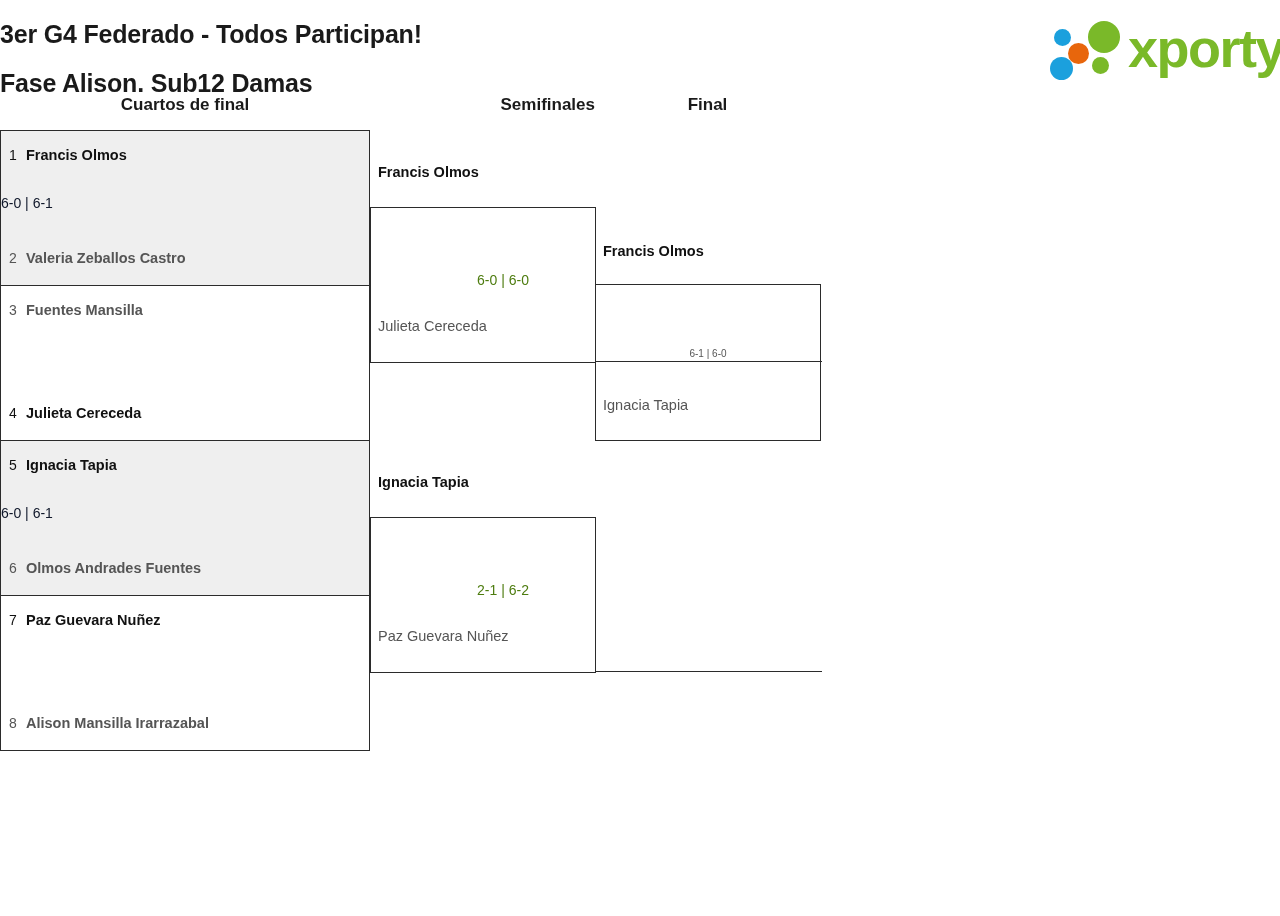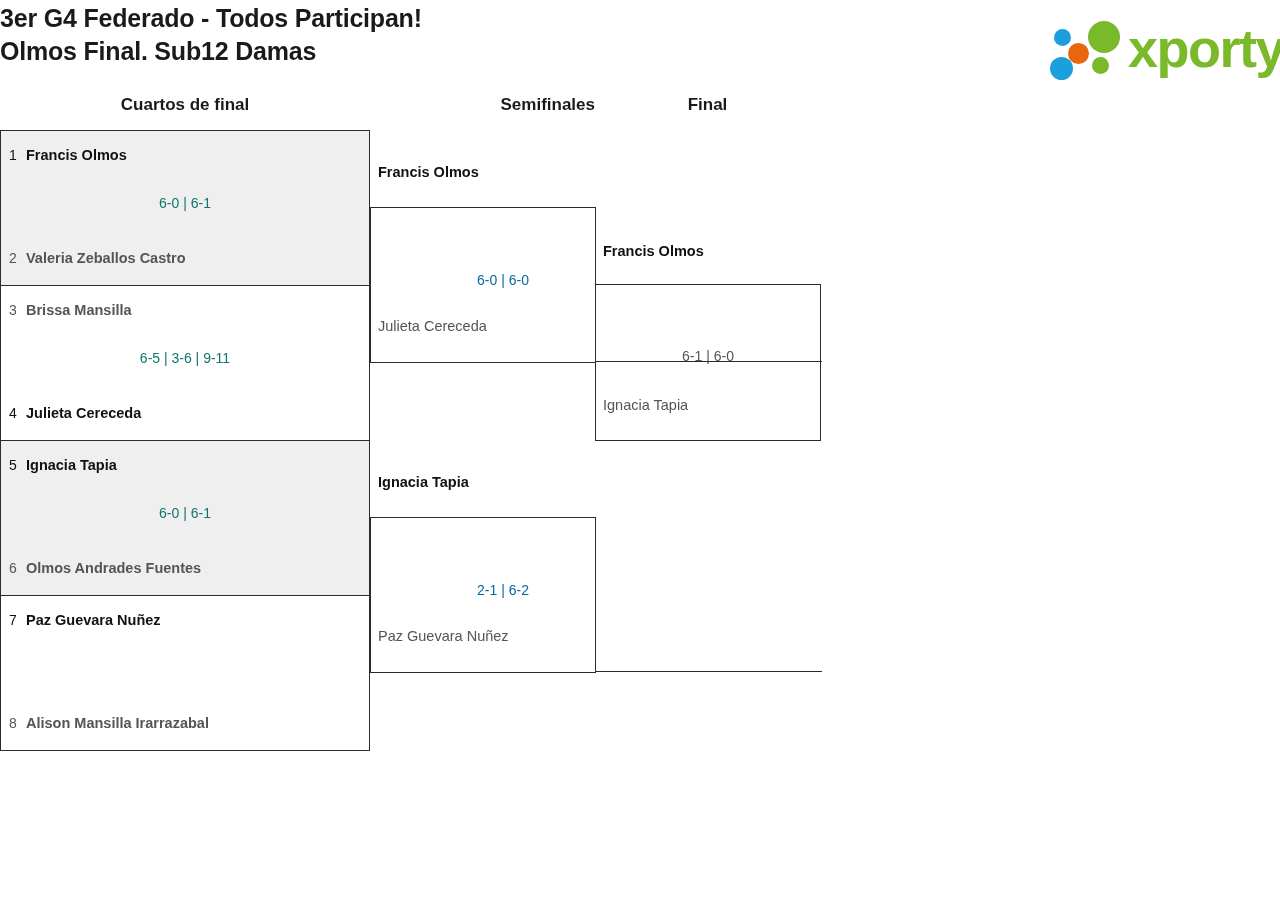--- a/index.html
+++ b/index.html
@@ -21,21 +21,21 @@
     position: absolute;
     left: 0px;
     top: 2px;
     width: 900px;
     font-size: 25px;
     font-weight: bold;
     line-height: 33px;
     color: #1a1a1a;
     letter-spacing: -0.2px;
   }
-  #tournament-title .line { display: block; }
+  #tournament-title .line { display: block; margin-top: 16px; }
 
   
   #brand-logo {
     position: absolute;
     left: 1050px;
     top: 19px;
     width: 226px;
     height: 62px;
   }
   #brand-logo .wordmark {
@@ -117,23 +117,22 @@
   }
   .qf-name { color: #555555; font-weight: bold; }
   .qf-player.winner .qf-name { color: #111111; font-weight: bold; }
   .qf-player.winner .qf-seed { color: #111111; }
 
   .qf-score {
     position: absolute;
     top: 64px;
     left: 0px;
     right: 0px;
-    text-align: center;
     font-size: 14px;
-    color: #0f766e;
+    color: #0f172a;
   }
 
   
   .sf-match {
     position: absolute;
     left: 370px;
     width: 226px;
     height: 156px;
     box-sizing: border-box;
     border: 1px solid #2b2b2b;
@@ -153,21 +152,21 @@
   .sf-player.top    { top: -44px; }
   .sf-player.bottom { top: 110px; }
 
   .sf-score {
     position: absolute;
     top: 64px;
     left: 0px;
     right: 0px;
     text-align: center;
     font-size: 14px;
-    color: #0369a1;
+    color: #4d7c0f;
     padding-left: 40px;
   }
 
   
   .f-match {
     position: absolute;
     left: 595px;
     top: 154px;
     width: 226px;
     height: 157px;
@@ -184,39 +183,39 @@
   }
   .f-player.winner { color: #111111; font-weight: bold; }
   .f-player.top    { top: -42px; }
   .f-player.bottom { top: 112px; }
   .f-score {
     position: absolute;
     top: 63px;
     left: 0px;
     right: 0px;
     text-align: center;
-    font-size: 14px;
+    font-size: 10px;
     color: #555555;
   }
 
   
   .connector {
     position: absolute;
     background: #2b2b2b;
     height: 1px;
   }
   .conn-sf1 { left: 596px; top: 231px; width: 226px; }
   .conn-sf2 { left: 596px; top: 541px; width: 226px; }
 </style>
 </head>
 <body>
 
 <div id="tournament-title">
   <span class="line">3er G4 Federado - Todos Participan!</span>
-  <span class="line">Olmos Final. Sub12 Damas</span>
+  <span class="line">Fase Alison. Sub12 Damas</span>
 </div>
 
 <div id="brand-logo">
   <span class="dot dot-blue-top"></span>
   <span class="dot dot-orange"></span>
   <span class="dot dot-blue-bot"></span>
   <span class="dot dot-green-big"></span>
   <span class="dot dot-green-sm"></span>
   <span class="wordmark">xporty</span>
 </div>
@@ -235,23 +234,22 @@
     <div class="qf-score">6-0 | 6-1</div>
     <div class="qf-player bottom">
       <span class="qf-seed">2</span>
       <span class="qf-name">Valeria Zeballos Castro</span>
     </div>
   </div>
 
   <div class="qf-match qf-m2 plain">
     <div class="qf-player top">
       <span class="qf-seed">3</span>
-      <span class="qf-name">Brissa Mansilla</span>
-    </div>
-    <div class="qf-score">6-5 | 3-6 | 9-11</div>
+      <span class="qf-name">Fuentes Mansilla</span>
+    </div>
     <div class="qf-player bottom winner">
       <span class="qf-seed">4</span>
       <span class="qf-name">Julieta Cereceda</span>
     </div>
   </div>
 
   <div class="qf-match qf-m3 shaded">
     <div class="qf-player top winner">
       <span class="qf-seed">5</span>
       <span class="qf-name">Ignacia Tapia</span>

